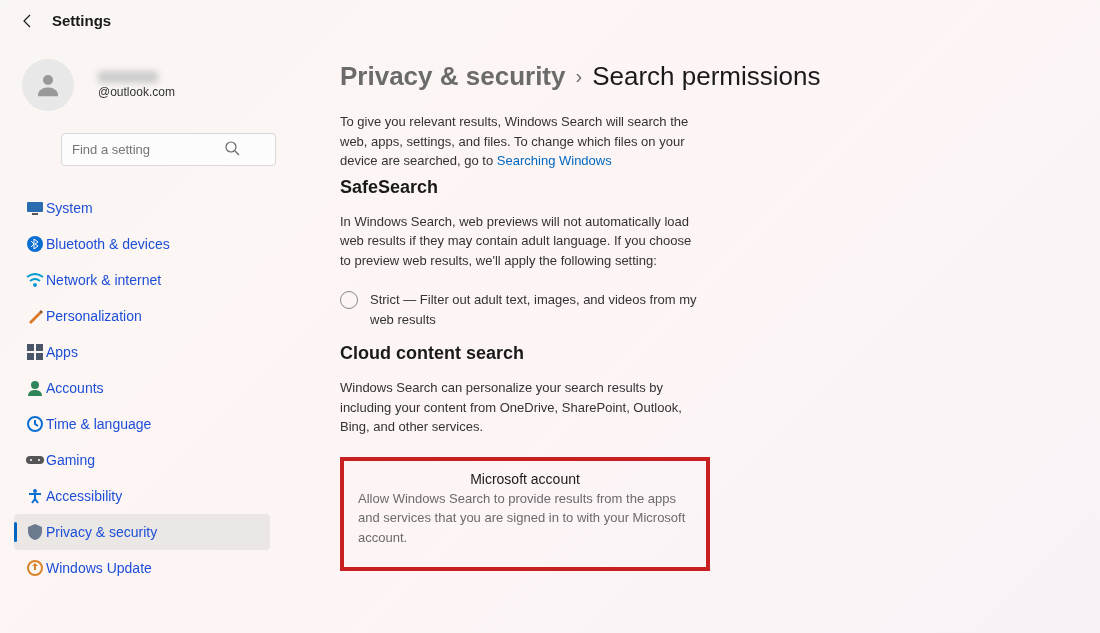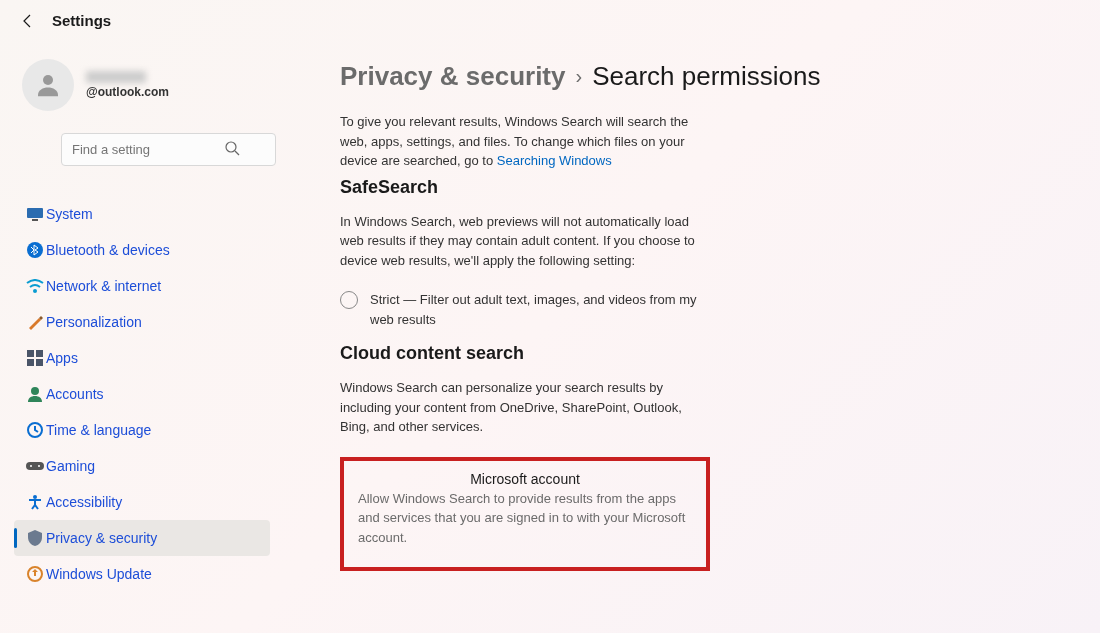--- a/index.html
+++ b/index.html
@@ -2,26 +2,26 @@
 <html><head>
 <meta charset="utf-8">
 <style>
 * { margin: 0; padding: 0; box-sizing: border-box; font-family: "Segoe UI", sans-serif; }
 body { background: linear-gradient(135deg, #faf6f3 0%, #fdf5f5 50%, #f8f2f7 100%); width: 1100px; height: 633px; overflow: hidden; color: #1a1a1a; }
 .topbar { display: flex; align-items: center; padding: 12px 20px; gap: 16px; }
 .back-arrow { width: 16px; height: 16px; cursor: pointer; }
 .title-settings { font-size: 15px; font-weight: 600; }
 .layout { display: flex; height: calc(100% - 40px); }
 .sidebar { width: 280px; padding: 10px 10px 10px 14px; }
-.profile { display: flex; align-items: center; gap: 12px; padding: 8px; margin-bottom: 14px; font-weight: bold; }
+.profile { display: flex; align-items: center; gap: 24px; padding: 8px; margin-bottom: 14px; }
 .avatar { width: 52px; height: 52px; border-radius: 50%; background: #e8e8e8; display: flex; align-items: center; justify-content: center; }
 .profile-txt { display: flex; flex-direction: column; }
 .profile-blur { width: 60px; height: 12px; background: #ccc; filter: blur(3px); border-radius: 2px; margin-bottom: 2px; }
 .profile-email { font-size: 12px; color: #333; }
-.search-wrap { position: relative; margin-bottom: 30px; padding-left: 47px; }
+.search-wrap { position: relative; margin-bottom: 24px; padding-left: 47px; }
 .search-input { width: 215px; padding: 8px 30px 8px 10px; border: 1px solid #d8d8d8; border-radius: 4px; background: #fcfcfc; font-size: 13px; outline: none; }
 .search-icon { position: absolute; right: 30px; top: 7px; width: 16px; height: 16px; color: #666; }
 .nav-list { list-style: none; }
 .nav-item { display: flex; align-items: center; gap: 2px; padding: 9px 12px; border-radius: 4px; font-size: 14px; color: #1d4ed8; cursor: pointer; }
 .nav-item.selected { background: #eae7e4; position: relative; }
 .nav-item.selected::before { content: ""; position: absolute; left: 0; top: 8px; bottom: 8px; width: 3px; background: #0067c0; border-radius: 2px; }
 .nav-icon { width: 18px; height: 18px; display: flex; align-items: center; justify-content: center; }
 .main { flex: 1; padding: 20px 40px 20px 60px; overflow-y: auto; }
 .breadcrumb { display: flex; align-items: center; gap: 10px; margin-bottom: 20px; }
 .bc-parent { font-size: 26px; font-weight: 600; color: #6b6b6b; }
@@ -185,21 +185,21 @@
       <span class="bc-parent">Privacy &amp; security</span>
       <span class="bc-sep">›</span>
       <span class="bc-current">Search permissions</span>
     </div>
 
     <p class="intro">
       <span>To give you relevant results, Windows Search will search the web, apps, settings, and files. To change which files on your device are searched, go to </span><a class="link">Searching Windows</a>
     </p>
 
     <h2 class="section-h">SafeSearch</h2>
-    <p class="section-desc">In Windows Search, web previews will not automatically load web results if they may contain adult content. If you choose to device web results, we'll apply the following setting:</p>
+    <p class="section-desc">In Windows Search, web previews will not automatically load web results if they may contain adult language. If you choose to preview web results, we'll apply the following setting:</p>
     <div id="safesearch-opts">
         <div class="radio-row">
           <span class="radio"></span>
           <span class="radio-label">Strict — Filter out adult text, images, and videos from my web results</span>
         </div>
       </div>
 
     <h2 class="section-h">Cloud content search</h2>
     <p class="section-desc">Windows Search can personalize your search results by including your content from OneDrive, SharePoint, Outlook, Bing, and other services.</p>
     <div id="cloud-items">

